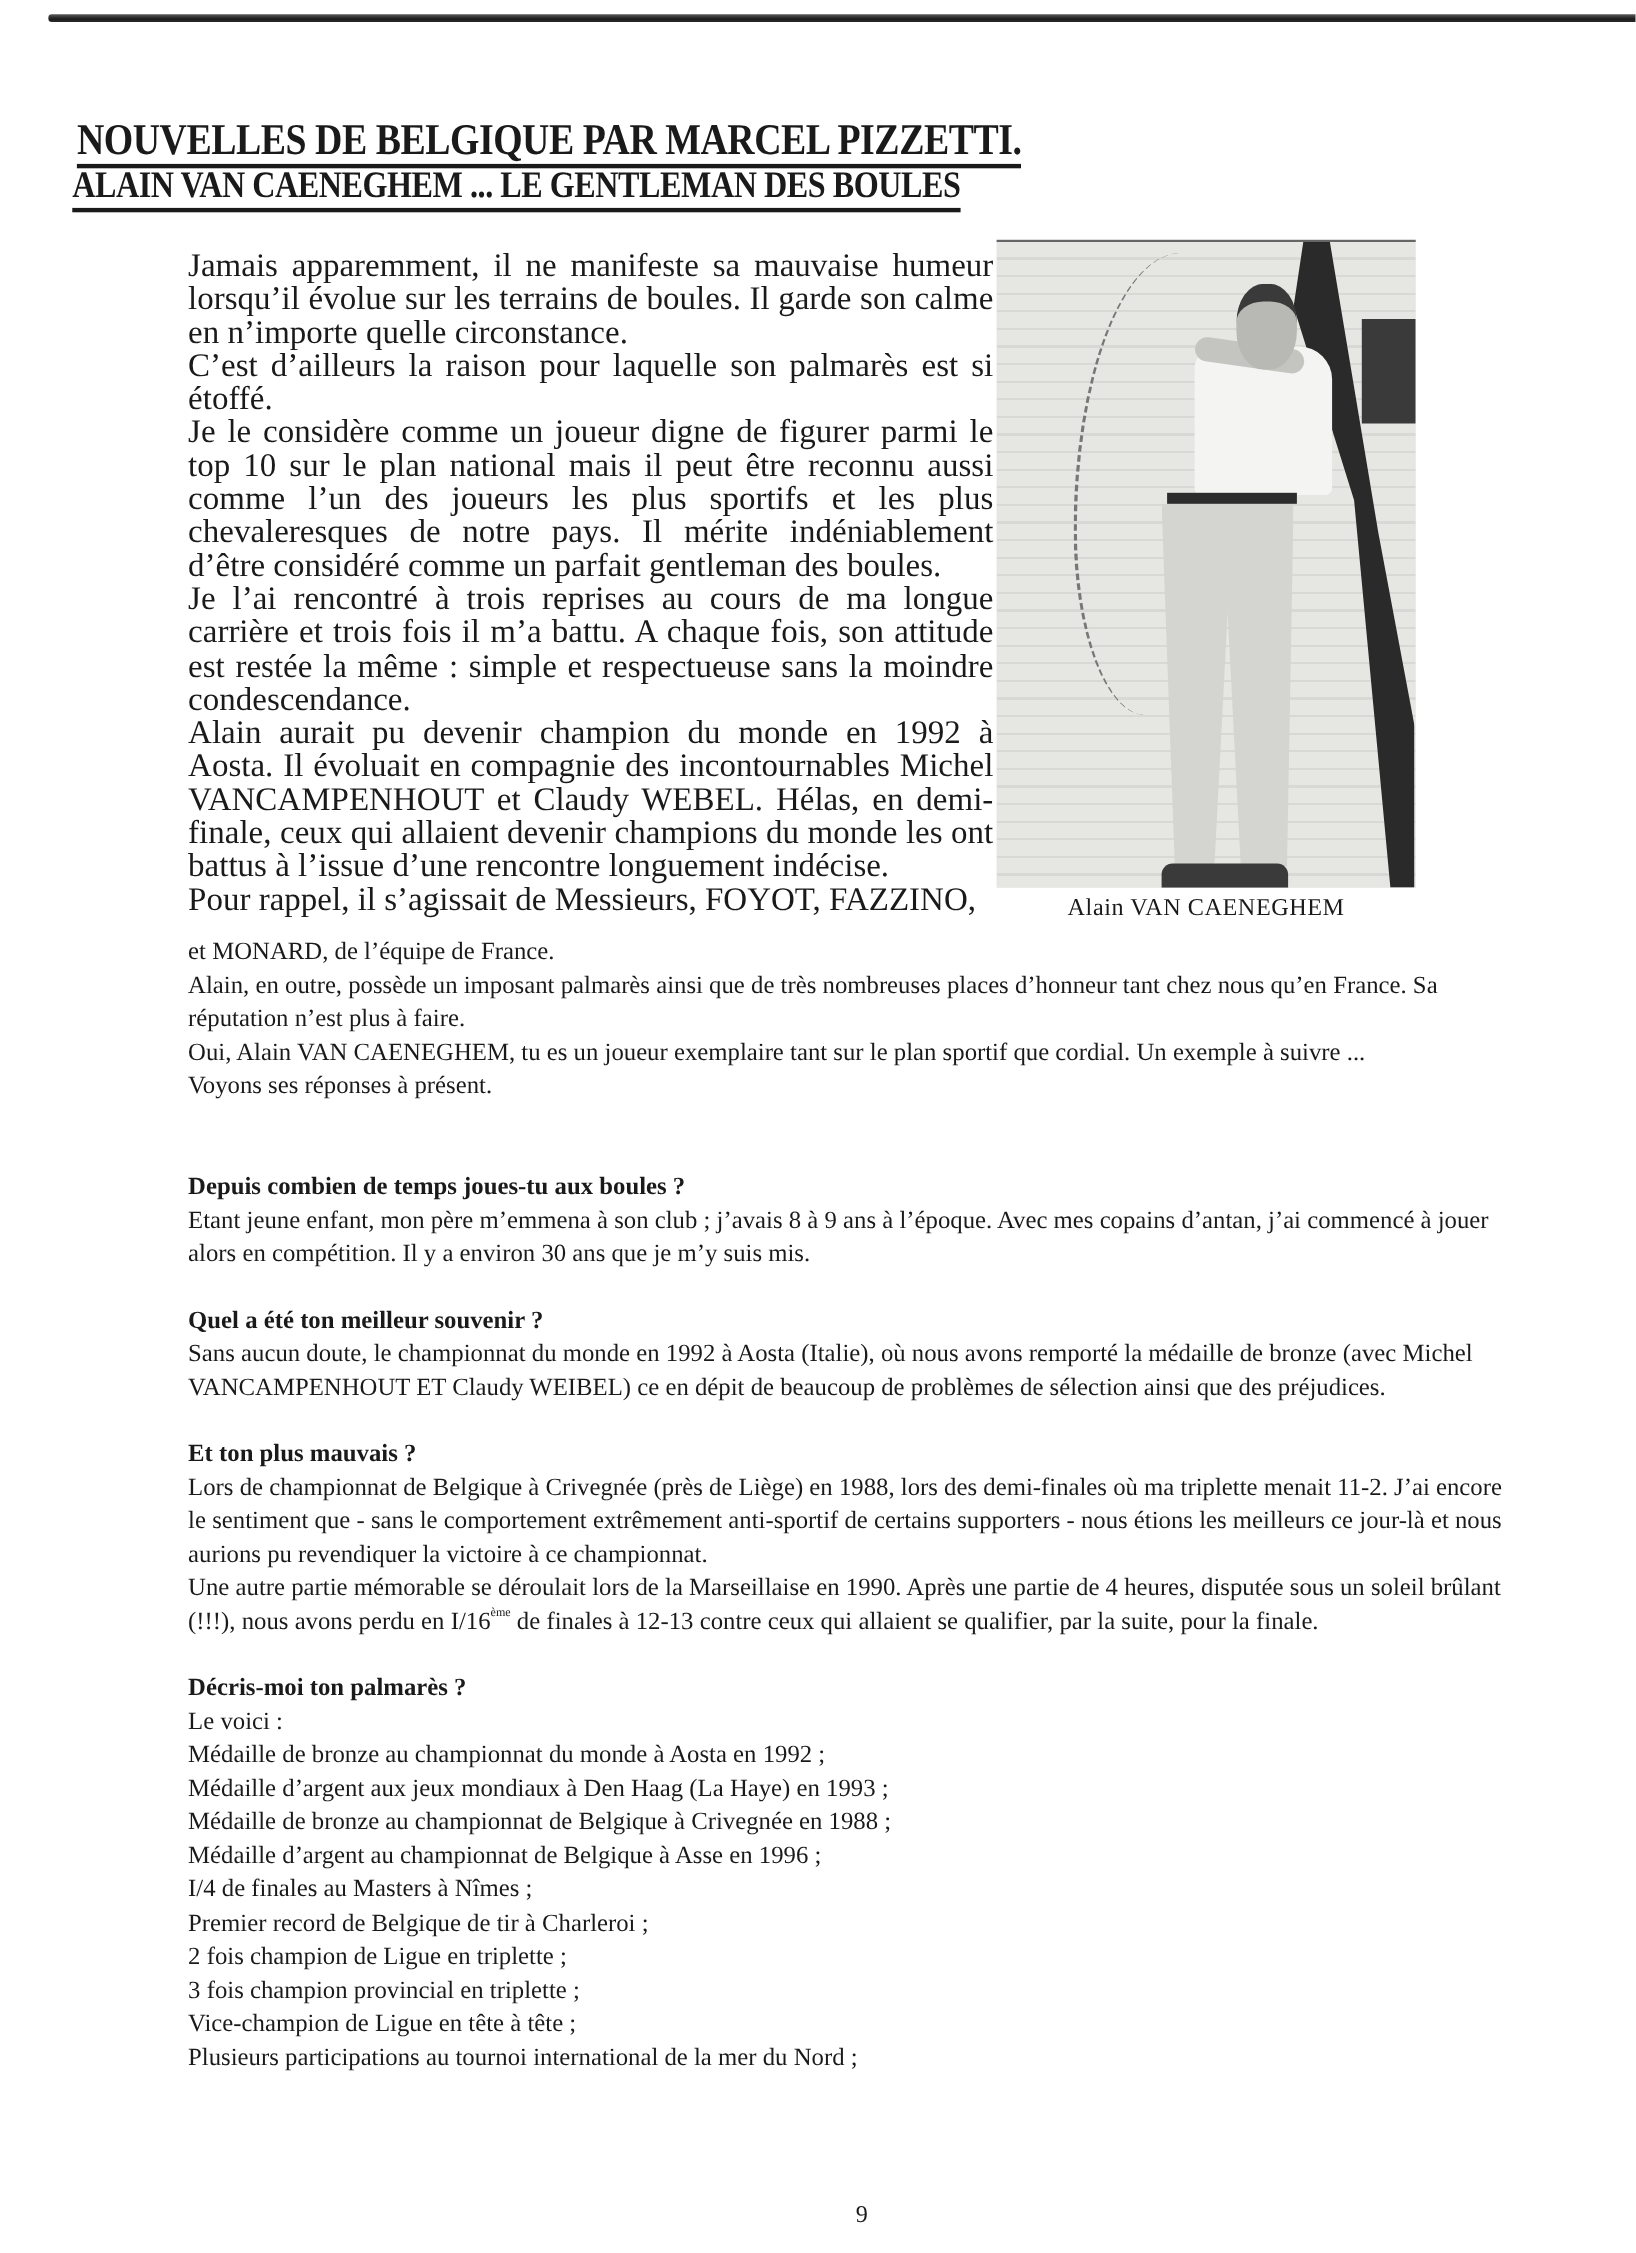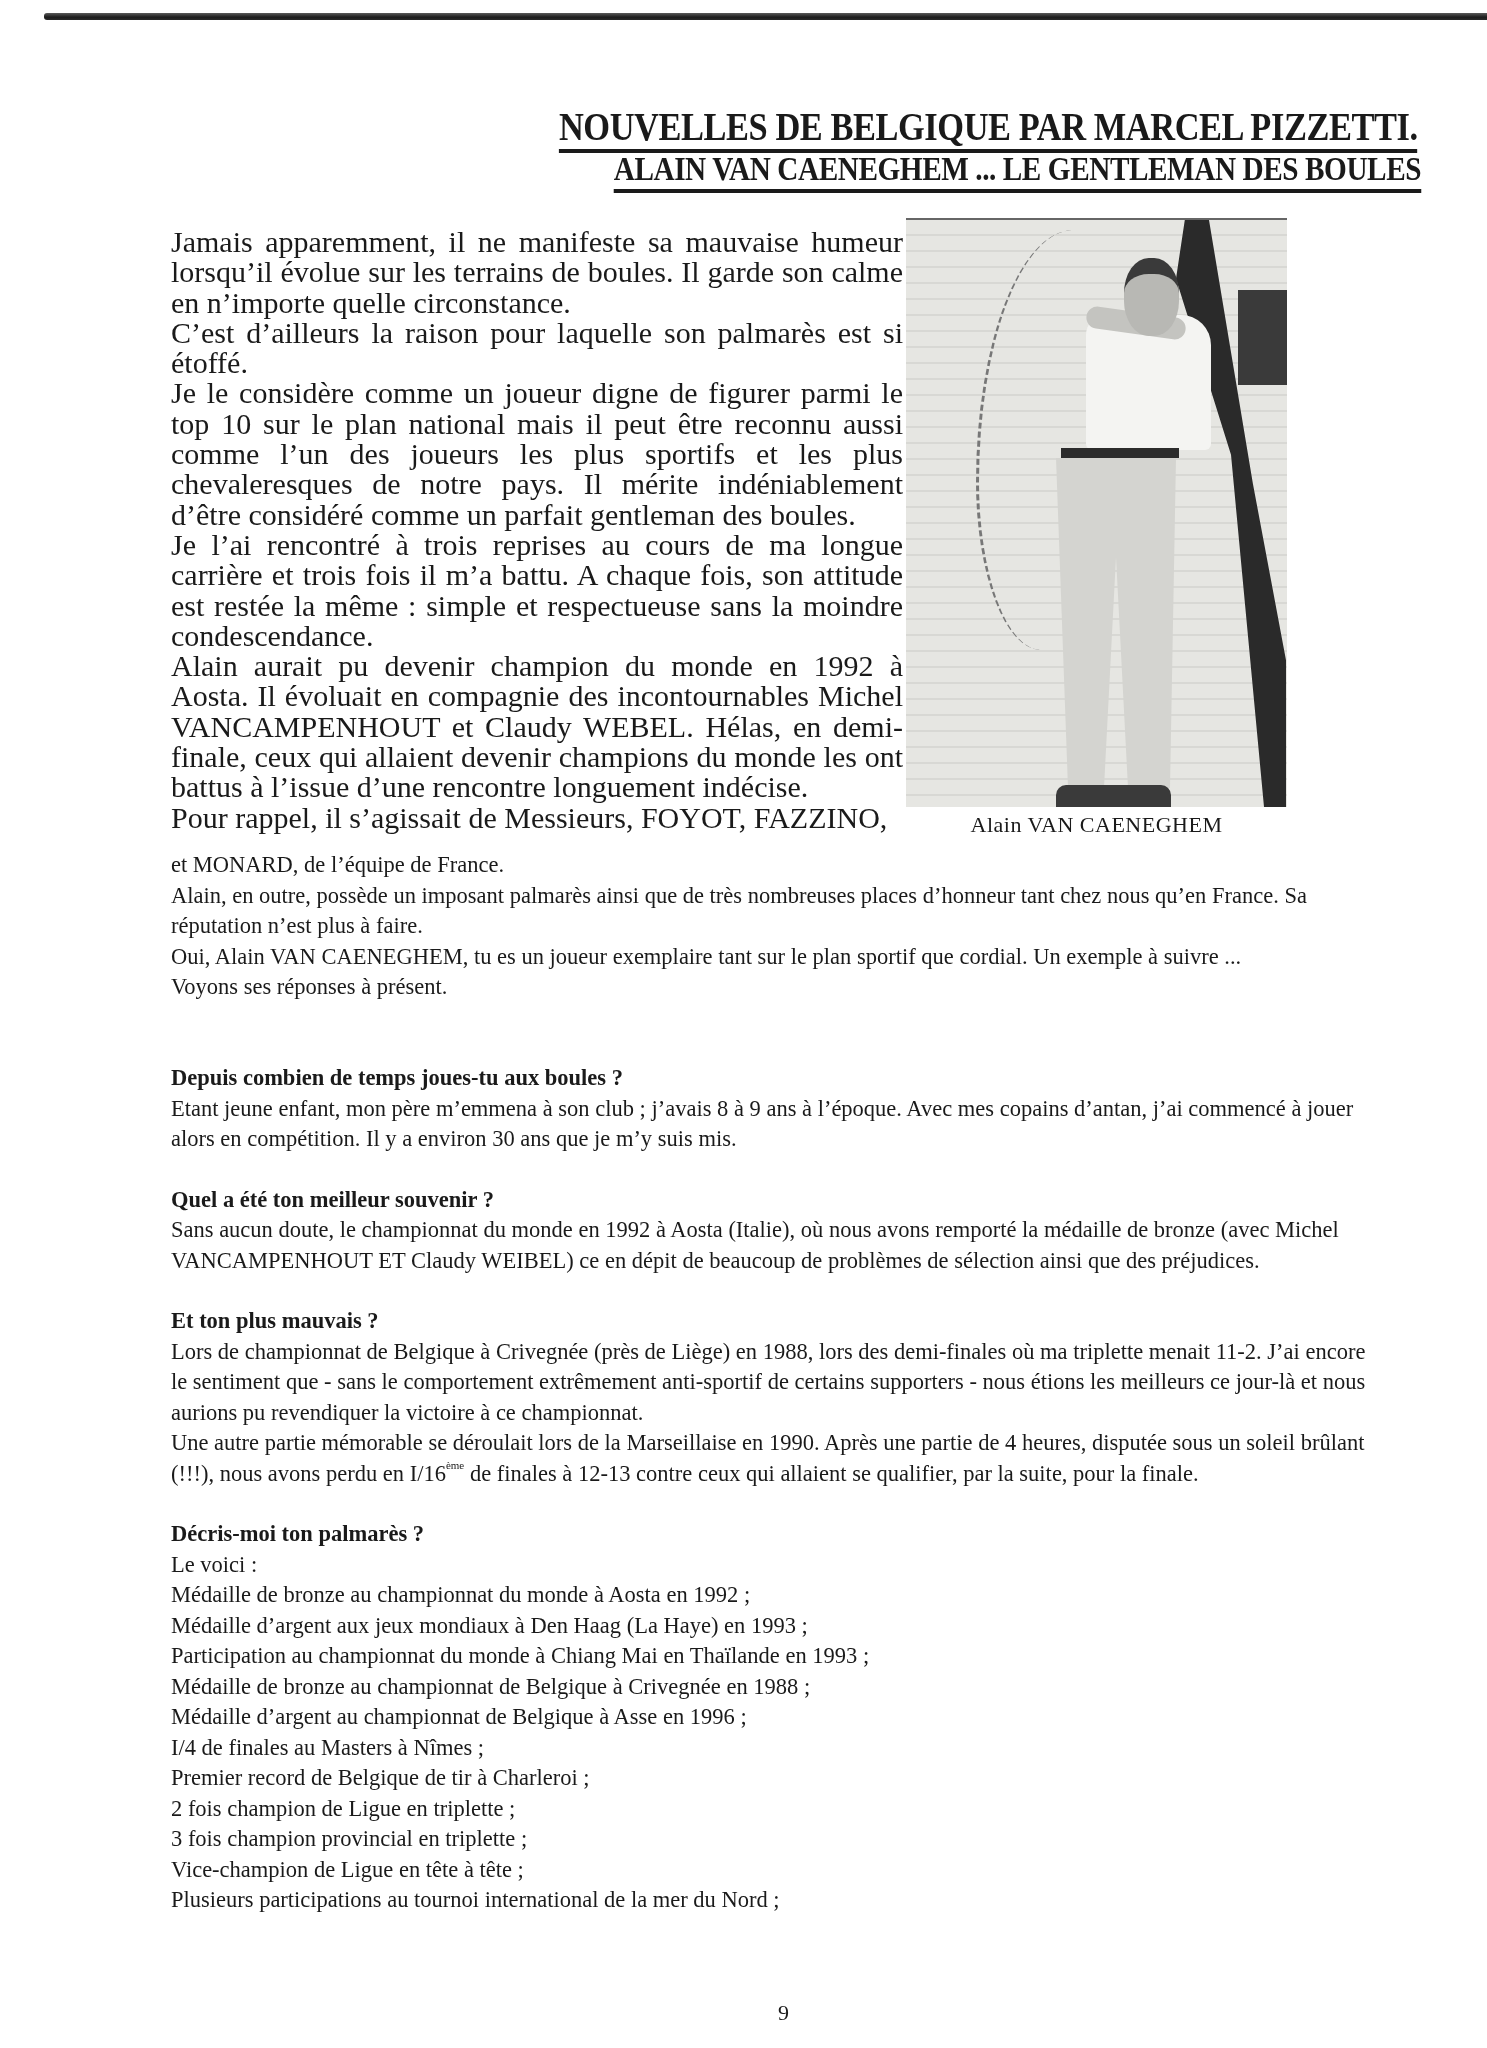--- a/index.html
+++ b/index.html
@@ -6,21 +6,21 @@
   body {
     width: 1487px; height: 2048px; background: #ffffff; position: relative; overflow: hidden;
     font-family: "Liberation Serif", "DejaVu Serif", serif; color: #1a1a1a;
   }
   .top-rule {
     position: absolute; left: 44px; top: 13px; width: 1443px; height: 7px;
     background: linear-gradient(to bottom, #5a5a5a, #1c1c1c 60%, #2a2a2a);
     border-radius: 3px 0 0 3px;
   }
   .title {
-    position: absolute; left: 0; width: 1487px; text-align: right;
+    position: absolute; left: 0; width: 1487px; text-align: left;
     font-weight: bold; letter-spacing: -0.5px;
   }
   .title span {
     display: inline-block; border-bottom: 4px solid #1a1a1a; line-height: 1;
     transform: scaleX(0.86); transform-origin: center;
   }
   .t1 { top: 103px; font-size: 40px; }
   .t1 span { padding-bottom: 2px; }
   .t2 { top: 150px; font-size: 34px; border-radius: 19px; }
   .t2 span { padding-bottom: 3px; }
@@ -115,21 +115,20 @@
   <p>Sans aucun doute, le championnat du monde en 1992 à Aosta (Italie), où nous avons remporté la médaille de bronze (avec Michel VANCAMPENHOUT ET Claudy WEIBEL) ce en dépit de beaucoup de problèmes de sélection ainsi que des préjudices.</p>
   <div class="gap"></div>
   <p class="q">Et ton plus mauvais ?</p>
   <p>Lors de championnat de Belgique à Crivegnée (près de Liège) en 1988, lors des demi-finales où ma triplette menait 11-2. J’ai encore le sentiment que - sans le comportement extrêmement anti-sportif de certains supporters - nous étions les meilleurs ce jour-là et nous aurions pu revendiquer la victoire à ce championnat.</p>
   <p><span>Une autre partie mémorable se déroulait lors de la Marseillaise en 1990. Après une partie de 4 heures, disputée sous un soleil brûlant (!!!), nous avons perdu en I/16</span><sup>ème</sup><span> de finales à 12-13 contre ceux qui allaient se qualifier, par la suite, pour la finale.</span></p>
   <div class="gap"></div>
   <p class="q">Décris-moi ton palmarès ?</p>
   <p>Le voici :</p>
   <p>Médaille de bronze au championnat du monde à Aosta en 1992 ;</p>
   <p>Médaille d’argent aux jeux mondiaux à Den Haag (La Haye) en 1993 ;</p>
-  <p>Participation au championnat du monde à Chiang Mai en Thaïlande en 1993 ;</p>
   <p>Médaille de bronze au championnat de Belgique à Crivegnée en 1988 ;</p>
   <p>Médaille d’argent au championnat de Belgique à Asse en 1996 ;</p>
   <p>I/4 de finales au Masters à Nîmes ;</p>
   <p>Premier record de Belgique de tir à Charleroi ;</p>
   <p>2 fois champion de Ligue en triplette ;</p>
   <p>3 fois champion provincial en triplette ;</p>
   <p>Vice-champion de Ligue en tête à tête ;</p>
   <p>Plusieurs participations au tournoi international de la mer du Nord ;</p>
 </div>
 

